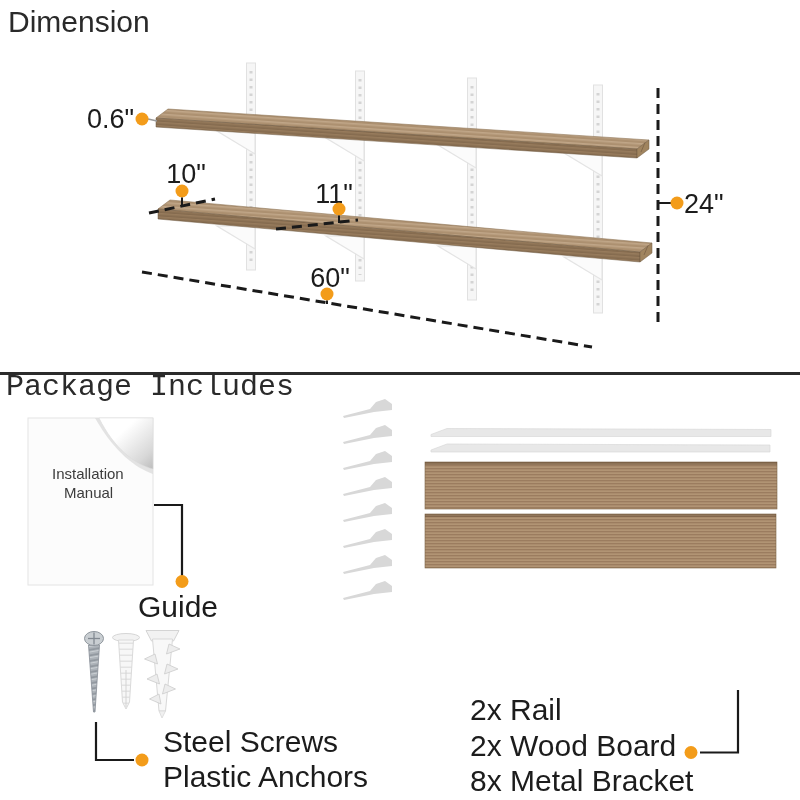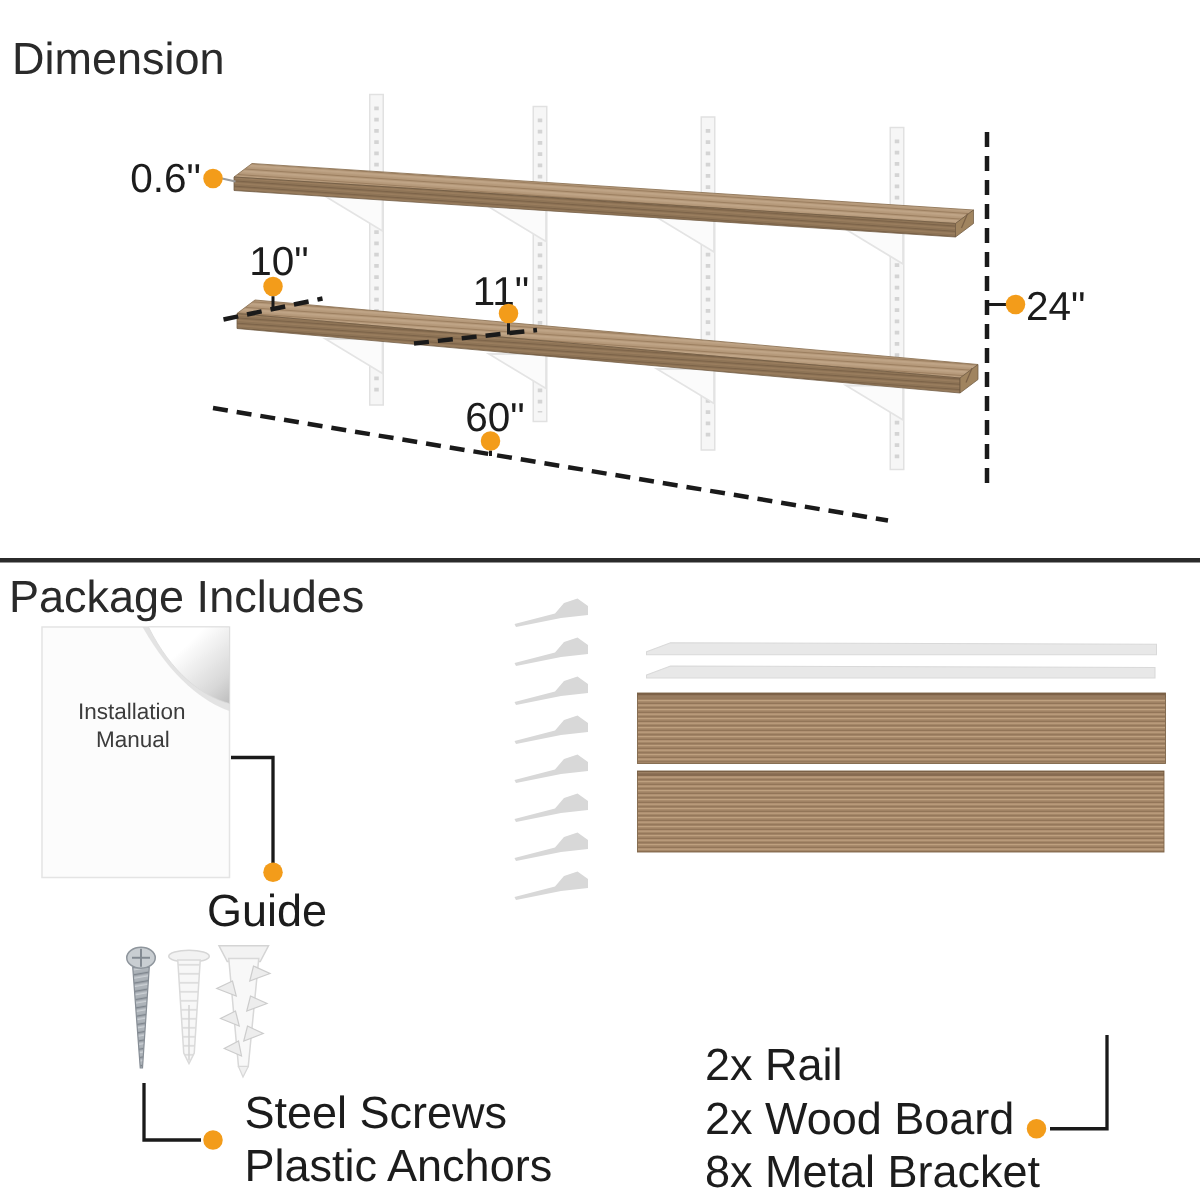--- a/index.html
+++ b/index.html
@@ -1,20 +1,20 @@
 <!DOCTYPE html>
 <html><head>
 <meta charset="utf-8">
 <style>
   html,body{margin:0;padding:0;background:#ffffff;}
   .canvas{position:relative;width:800px;height:800px;background:#ffffff;overflow:hidden;
           font-family:"Liberation Sans",sans-serif;color:#1f1f1f;}
   .title{position:absolute;margin:0;font-weight:400;color:#2a2a2a;font-size:30px;line-height:1;}
-  .t-dim{left:8px;top:25px;}
-  .t-pkg{left:6px;top:384px;}
+  .t-dim{left:8px;top:7px;}
+  .t-pkg{left:6px;top:372px;font-family:Liberation Mono, monospace;}
   .divider{position:absolute;left:0;top:372px;width:800px;height:3px;background:#2b2b2b;}
   svg{position:absolute;left:0;display:block;}
   .svg-dim{top:0;}
   .svg-pkg{top:375px;}
   .dimlbl{font-size:27px;fill:#1c1c1c;}
   .pkglbl{font-size:30px;fill:#1c1c1c;}
   .manlbl{font-size:15px;fill:#3c3c3c;}
   .dash{stroke:#1a1a1a;stroke-width:3;fill:none;stroke-dasharray:10 6;}
   .tick{stroke:#1a1a1a;stroke-width:2;fill:none;}
   .conn{stroke:#1a1a1a;stroke-width:2.2;fill:none;}

